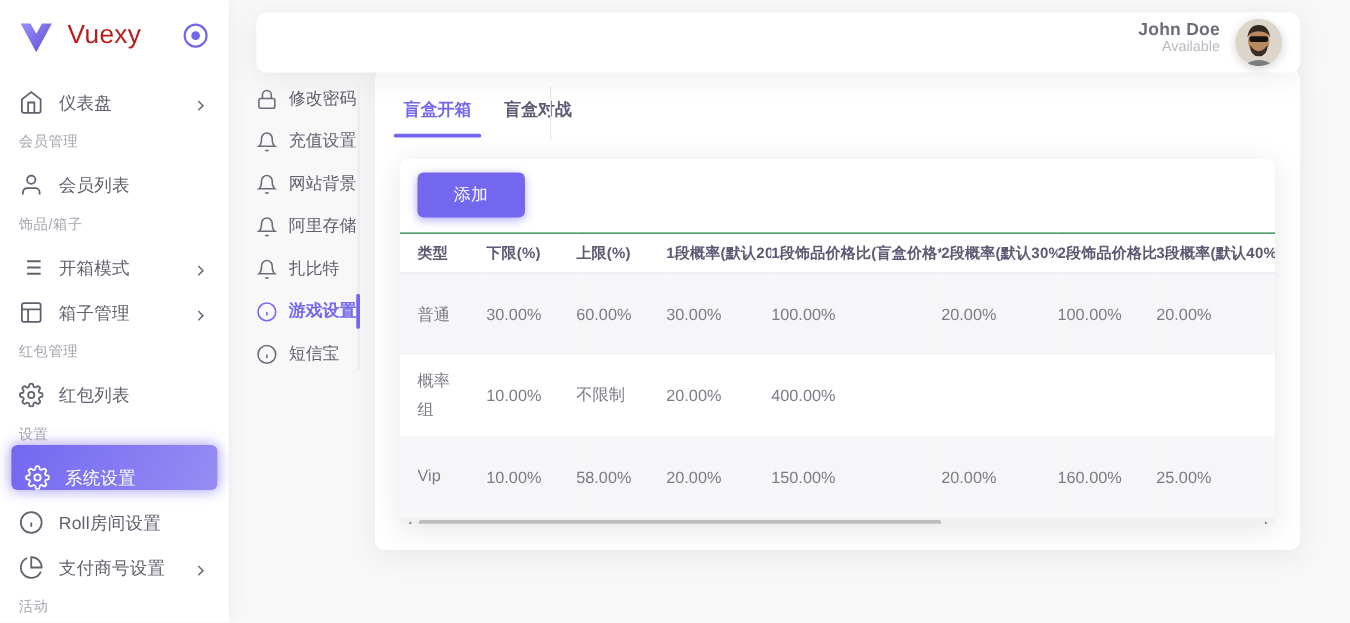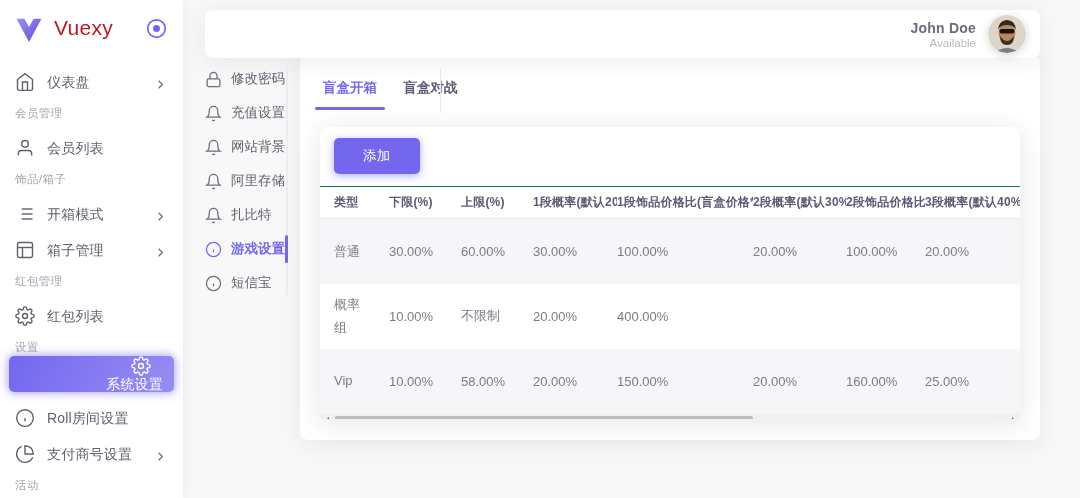--- a/index.html
+++ b/index.html
@@ -24,31 +24,30 @@
   .nav-item {
     display:flex; align-items:flex-end; height:36px; padding:0 15px; font-size:14px;
     color:#625f6e; cursor:pointer; letter-spacing:.2px;
   }
   .nav-item .ico { width:20px; height:20px; margin-right:12px; flex:none; }
   .nav-item .chev { width:15px; height:15px; margin-left:auto; color:#6e6b7b; }
   .nav-item.active {
     margin:0 9px; padding:0 11px; border-radius:5px; color:#fff;
     background:linear-gradient(118deg,#7367f0,rgba(115,103,240,.75));
     box-shadow:0 0 10px 1px rgba(115,103,240,.6);
-    flex-direction:column;
   }
   .nav-item.active .ico { color:#fff; }
 
   
   .topbar {
     position:absolute; left:205px; top:10px; width:835px; height:48px;
     background:#fff; border-radius:8px; box-shadow:0 4px 24px rgba(34,41,47,.08);
     display:flex; align-items:center; justify-content:flex-end; padding:0 14px; z-index:2;
   }
-  .user-block { display:flex; align-items:center; cursor:pointer; }
+  .user-block { display:flex; align-items:flex-start; cursor:pointer; }
   .user-meta { text-align:right; margin-right:12px; }
   .user-name { font-size:14px; font-weight:700; color:#6e6b7b; letter-spacing:.2px; }
   .user-status { font-size:11.5px; color:#b9b9c3; margin-top:1px; }
   .avatar { width:38px; height:38px; border-radius:50%; overflow:hidden; box-shadow:0 2px 8px rgba(34,41,47,.2); }
 
   
   .settings-menu { position:absolute; left:205px; top:62px; width:82px; z-index:2; }
   .settings-rail { position:absolute; right:-1px; top:4px; bottom:4px; width:2px; background:#ececf3; border-radius:2px; }
   .menu-item { position:relative; display:flex; align-items:center; height:34px; font-size:13.5px; color:#625f6e; cursor:pointer; white-space:nowrap; }
   .menu-item .ico { width:17px; height:17px; margin-right:9px; flex:none; color:#6e6b7b; }

